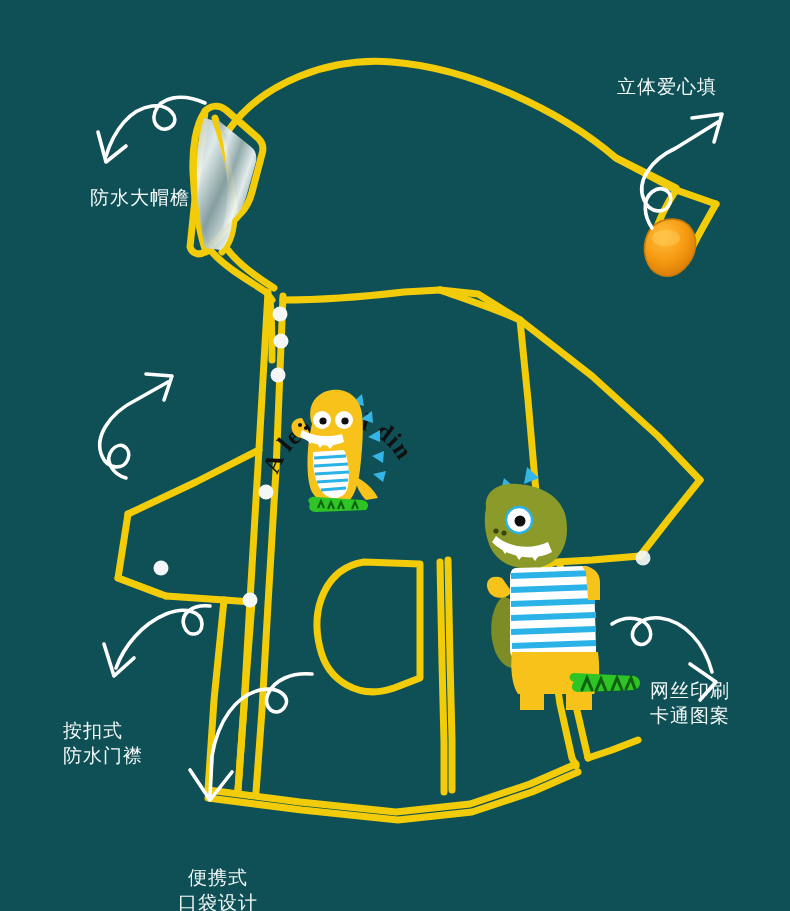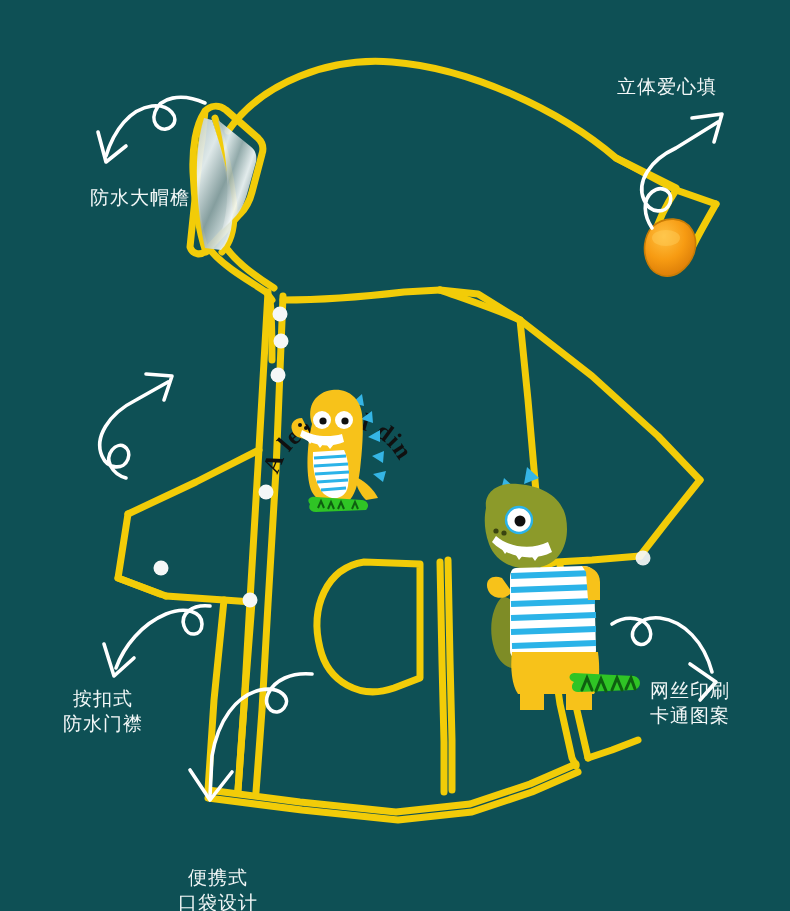--- a/index.html
+++ b/index.html
@@ -18,21 +18,21 @@
     color:#f2f7f7;
     font-size:19px;
     line-height:1.32;
     letter-spacing:1px;
     white-space:pre-line;
     font-family:Liberation Serif, serif;
   }
   .a-hood{left:46px;top:185px;margin-left:44px;}
   .a-heart{left:617px;top:74px;}
   .a-cuff{left:52px;top:337px;}
-  .a-snap{left:63px;top:686px;text-align:center;}
+  .a-snap{left:63px;top:718px;text-align:left;}
   .a-pocket{left:178px;top:865px;text-align:center;}
   .a-print{left:650px;top:678px;text-align:left;}
 </style>
 </head>
 <body style="background: rgb(14, 80, 85);">
 
 <div id="stage">
 
   <svg id="art" viewBox="0 0 790 911">
     <defs>

